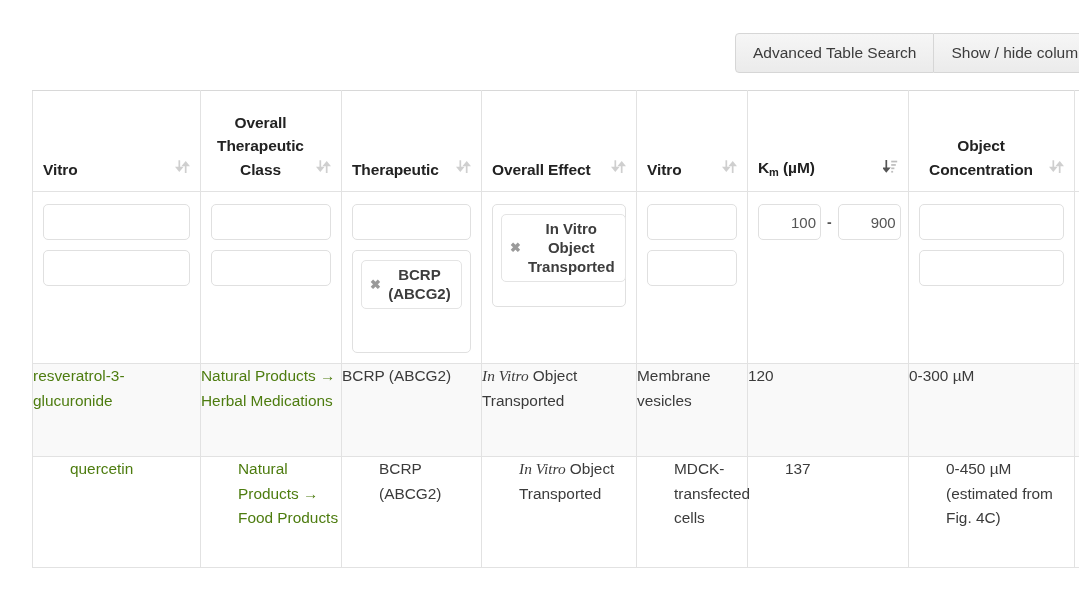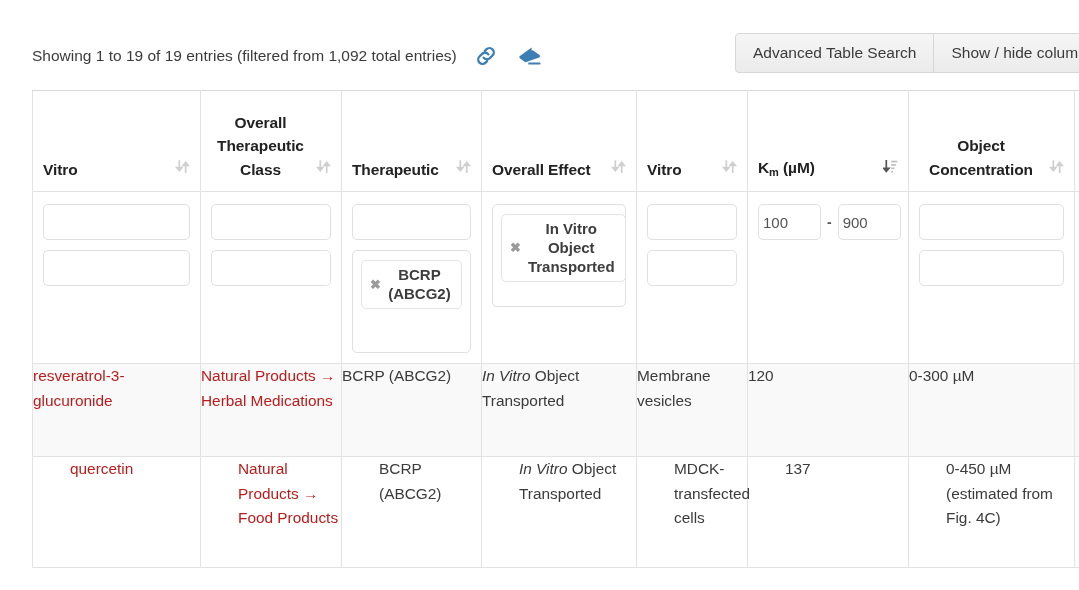--- a/index.html
+++ b/index.html
@@ -148,21 +148,21 @@
     padding: 0 9px;
     outline: none;
   }
   .f-input::placeholder { color: #b9b9b9; }
 
   .range-row {
     display: flex;
     align-items: center;
     gap: 6px;
   }
-  .range-row .f-input { width: 63px; text-align: left; padding: 0 4px; }
+  .range-row .f-input { width: 63px; text-align: right; padding: 0 4px; }
   .range-dash { color: #555; font-size: 14px; }
 
   .multiselect {
     box-sizing: border-box;
     width: 100%;
     min-height: 103px;
     border: 1px solid #e0e0e0;
     border-radius: 5px;
     background: #fff;
     padding: 9px 8px;
@@ -197,47 +197,30 @@
     font-size: 15.4px;
     line-height: 24.5px;
     color: #3b3b3b;
     border-top: 1px solid #e6e6e6;
   }
   tbody tr.odd td { background: #f9f9f9; }
   tbody tr.even td { background: #ffffff; padding-left: 37px; }
   tbody tr.r1 td { height: 92px; }
   tbody tr.r2 td { height: 110px; }
   a.cell-link {
-    color: #b91c1c;
+    color: #4d7c0f;
     text-decoration: none;
   }
-  .ital { font-style: italic; }
+  .ital { font-style: italic; font-family: Liberation Serif, serif; }
 </style>
 </head>
 <body>
 
 <div class="topbar">
 
-  <div class="info-wrap">
-    <span class="info-text">Showing 1 to 19 of 19 entries (filtered from 1,092 total entries)</span>
-
-    <span class="icon-btn">
-      <svg width="26" height="24" viewBox="0 0 24 24" fill="none" stroke="currentColor" stroke-width="2.3" stroke-linecap="round">
-        <path d="M9.6 13.6a4.3 4.3 0 0 0 6.3.5l2.6-2.6a4.3 4.3 0 0 0-6.1-6.1l-1.5 1.5"></path>
-        <path d="M14.4 10.4a4.3 4.3 0 0 0-6.3-.5l-2.6 2.6a4.3 4.3 0 0 0 6.1 6.1l1.5-1.5"></path>
-      </svg>
-    </span>
-
-    <span class="icon-btn">
-      <svg width="30" height="24" viewBox="0 0 28 24" fill="currentColor">
-        <path d="M15.6 3.6 3.9 12.1a1.3 1.3 0 0 0 0 2.1l5 3.7c.4.3.9.4 1.4.2l12.9-4.6c1-.4 1.2-1.7.3-2.4l-6.3-4.6a1.4 1.4 0 0 0-1.6 0z"></path>
-        <path d="M12.3 18.6h11.4a.9.9 0 0 1 0 1.8H12.3z"></path>
-      </svg>
-    </span>
-  </div>
 
   <div class="btn-group">
     <button class="btn first">Advanced Table Search</button>
     <button class="btn second">Show / hide columns</button>
   </div>
 </div>
 
 <div class="table-wrap">
 <table class="dt">
   <colgroup>

